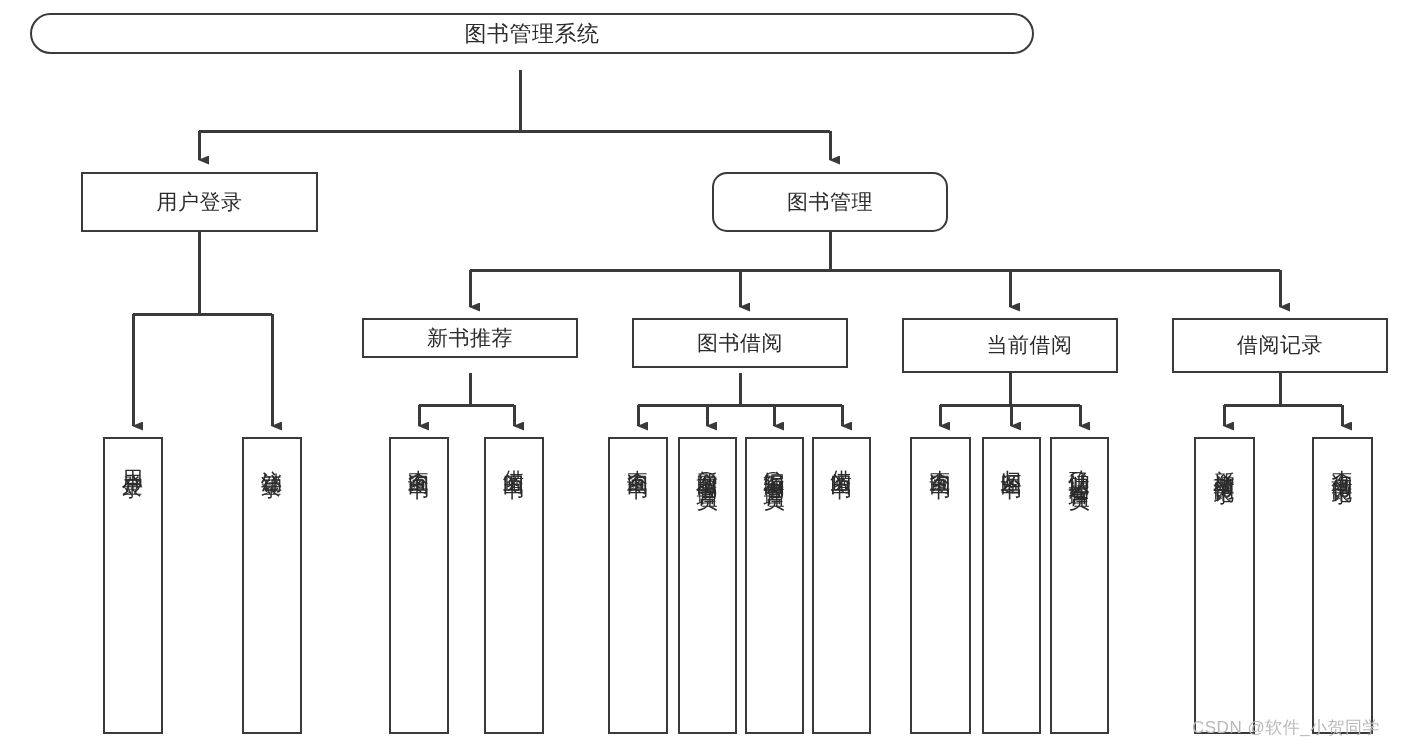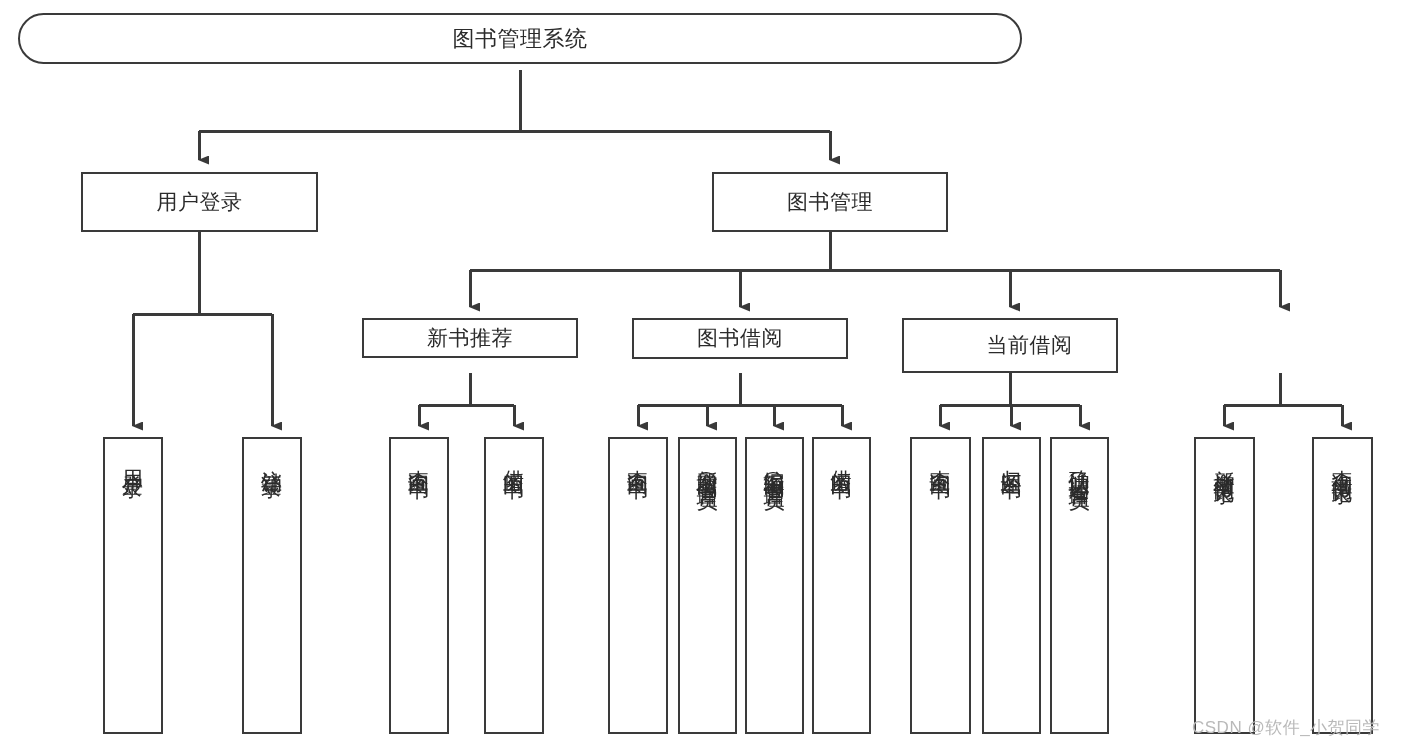--- a/index.html
+++ b/index.html
@@ -121,39 +121,42 @@
       <line x1="1011" y1="405" x2="1011" y2="426" marker-end="url(#arrowhead)"></line>
       <line x1="1080" y1="405" x2="1080" y2="426" marker-end="url(#arrowhead)"></line>
 
       <line x1="1280" y1="373" x2="1280" y2="405"></line>
       <line x1="1224" y1="405" x2="1342" y2="405"></line>
       <line x1="1224" y1="405" x2="1224" y2="426" marker-end="url(#arrowhead)"></line>
       <line x1="1342" y1="405" x2="1342" y2="426" marker-end="url(#arrowhead)"></line>
     </g>
   </svg>
 
-  <div class="node horiz root" style="left:18px; top:13px; width:1004px; height:51px;border-radius:28px;">
+  <div class="node horiz root" style="left:30px; top:13px; width:1004px; height:41px;border-radius:28px;">
     <span class="node-label">图书管理系统</span>
   </div>
 
   <div class="node horiz" style="left:81px; top:172px; width:237px; height:60px;">
     <span class="node-label">用户登录</span>
   </div>
-  <div class="node horiz" style="left:712px; top:172px; width:236px; height:60px;">
+  <div class="node horiz" style="left:712px; top:172px; width:236px; height:60px;border-radius:15px;">
     <span class="node-label">图书管理</span>
   </div>
 
   <div class="node horiz" style="left:362px; top:318px; width:216px; height:40px;">
     <span class="node-label">新书推荐</span>
   </div>
-  <div class="node horiz" style="left:632px; top:318px; width:216px; height:41px;">
+  <div class="node horiz" style="left:632px; top:318px; width:216px; height:50px;">
     <span class="node-label">图书借阅</span>
   </div>
   <div class="node horiz" style="left:902px; top:318px; width:216px; height:55px;padding-left:39px;">
     <span class="node-label">当前借阅</span>
+  </div>
+  <div class="node horiz" style="left:1172px; top:318px; width:216px; height:55px;">
+    <span class="node-label">借阅记录</span>
   </div>
 
   <div class="node vert" style="left:103px; top:437px; width:60px; height:297px;">
     <span class="node-label">用户登录</span>
   </div>
   <div class="node vert" style="left:242px; top:437px; width:60px; height:297px;">
     <span class="node-label">注销登录</span>
   </div>
   <div class="node vert" style="left:389px; top:437px; width:60px; height:297px;">
     <span class="node-label">查询图书</span>

